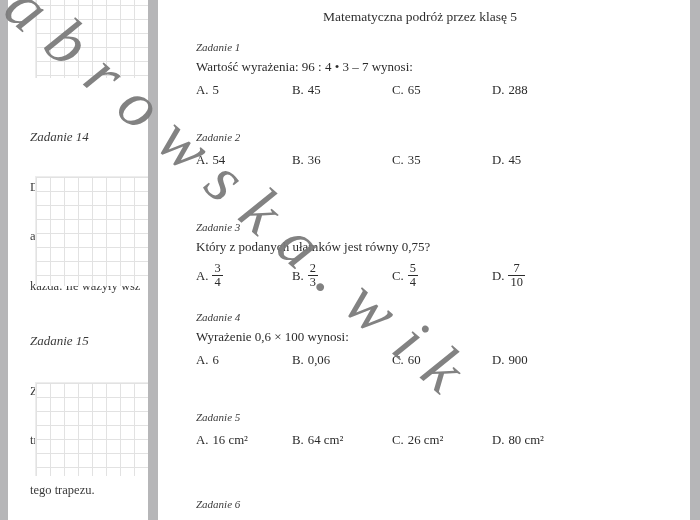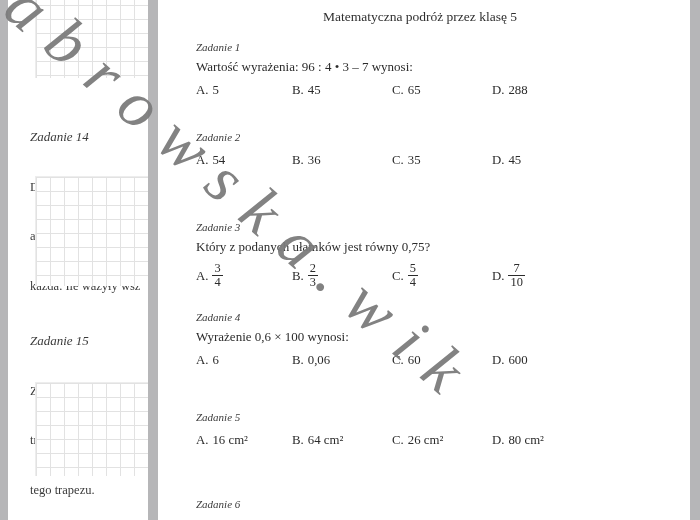--- a/index.html
+++ b/index.html
@@ -279,21 +279,21 @@
         <div class="ans p1">
           <span>B.</span>
           <span>0,06</span>
         </div>
         <div class="ans p2">
           <span>C.</span>
           <span>60</span>
         </div>
         <div class="ans p3">
           <span>D.</span>
-          <span>600</span>
+          <span>900</span>
         </div>
       </div>
     </div>
 
     <div class="task" style="top:408px;">
       <div class="t-label">Zadanie 5</div>
       <div class="t-answers">
         <div class="ans p0">
           <span>A.</span>
           <span>16 cm²</span>

